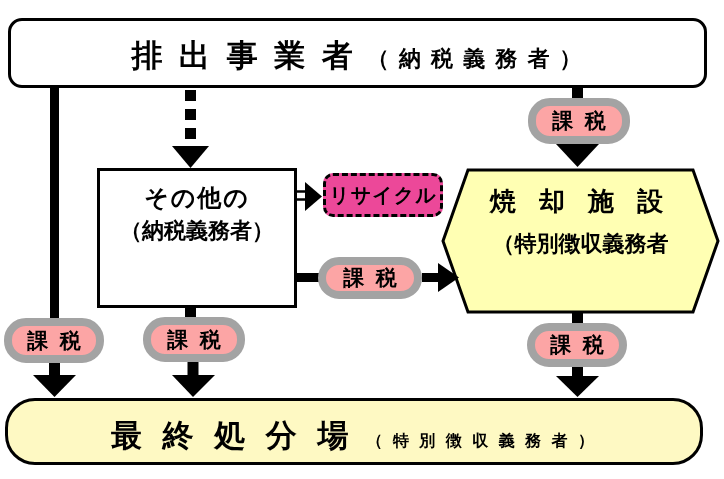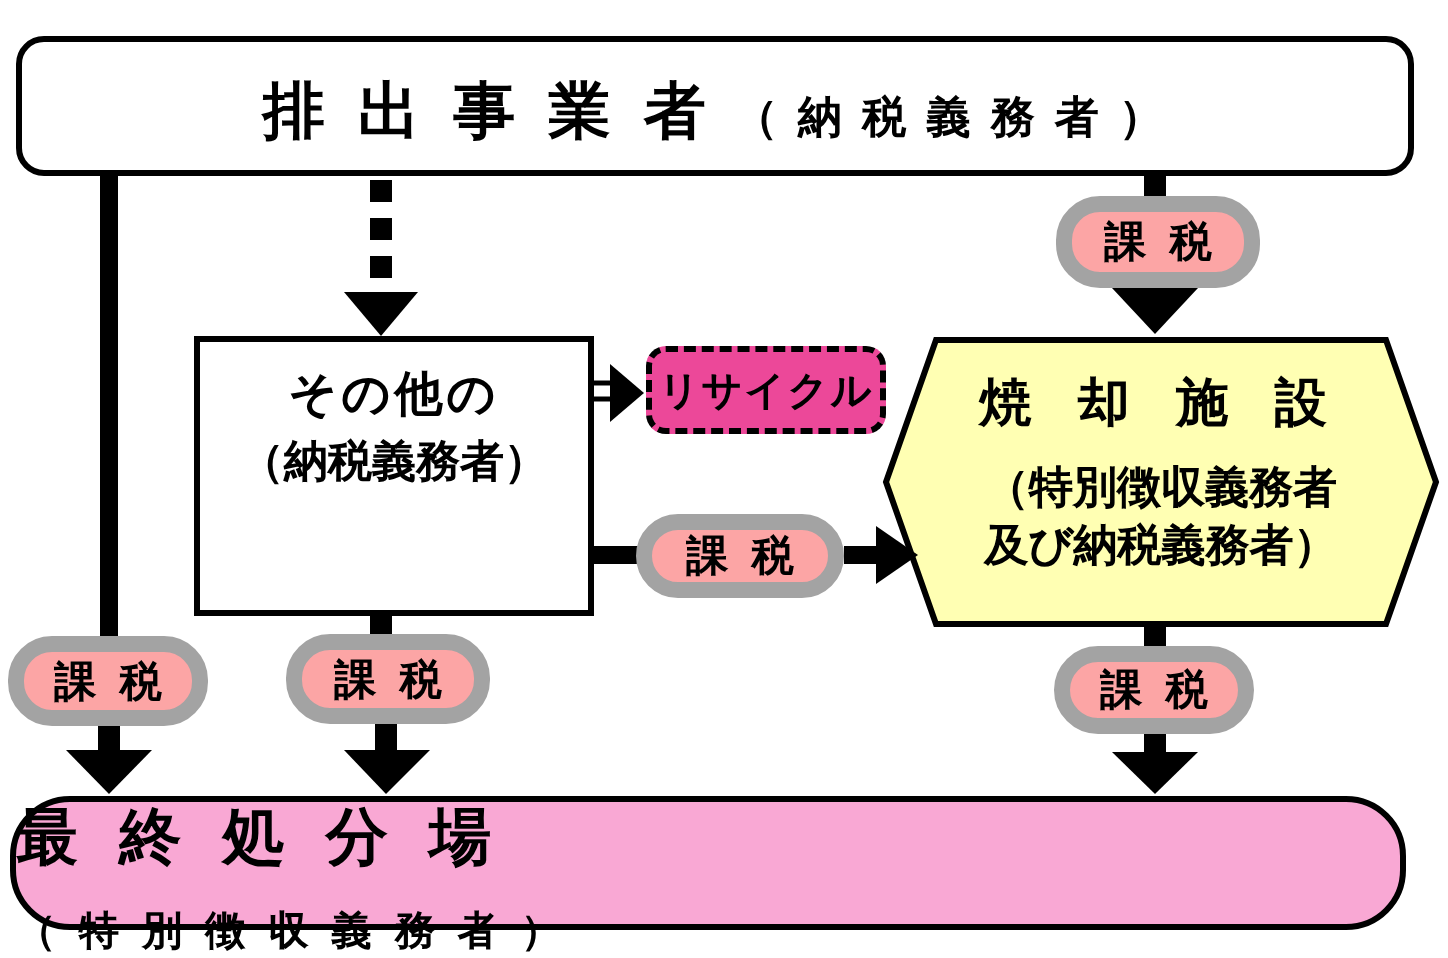--- a/index.html
+++ b/index.html
@@ -3,21 +3,21 @@
 <meta charset="utf-8">
 <style>
   html,body{margin:0;padding:0;background:#fff;}
   #canvas{
     position:relative;width:724px;height:479px;background:#fff;overflow:hidden;
     font-family:"Liberation Sans","DejaVu Sans",sans-serif;font-weight:bold;color:#000;
   }
   #wires{position:absolute;left:0;top:0;width:724px;height:479px;}
   .node{position:absolute;box-sizing:border-box;display:flex;align-items:center;justify-content:center;}
   .white-fill{background:#fff;}
-  .yellow-fill{background:#f9a8d4;flex-direction:column;}
+  .yellow-fill{background:#fef9c3;}
   .bordered{border:3px solid #000;}
 
   
   #emitter{left:8px;top:18px;width:699px;height:70px;border-radius:14px;gap:10px;align-items:baseline;padding-top:14px;}
   #emitter .main{font-size:31px;letter-spacing:4px;white-space:pre;}
   #emitter .sub{font-size:22px;letter-spacing:2px;white-space:pre;}
 
   
   #intermediate{left:97px;top:168px;width:200px;height:140px;flex-direction:column;justify-content:flex-start;padding-top:12px;}
   #intermediate .l1,#intermediate .l2{font-size:24px;line-height:30px;letter-spacing:2px;white-space:pre;}
@@ -28,21 +28,21 @@
   #recycle .lbl{font-size:20px;letter-spacing:1px;white-space:pre;}
 
   
   #incinerator-text{left:443px;top:170px;width:275px;height:142px;flex-direction:column;justify-content:flex-start;padding-top:14px;background:transparent;}
   #incinerator-text .main{font-size:26px;letter-spacing:8px;white-space:pre;}
   #incinerator-text .sub{font-size:22px;line-height:29px;margin-top:10px;text-align:center;white-space:pre;}
 
   
   #final{left:5px;top:398px;width:698px;height:67px;border-radius:30px;gap:12px;align-items:baseline;padding-top:14px;}
   #final .main{font-size:31px;letter-spacing:6px;white-space:pre;}
-  #final .sub{font-size:20px;letter-spacing:3px;white-space:pre;}
+  #final .sub{font-size:16px;letter-spacing:3px;white-space:pre;}
 
   
   .tax{position:absolute;box-sizing:border-box;background:#fca5a5;border:8px solid #a3a3a3;border-radius:22px;
        display:flex;align-items:center;justify-content:center;font-size:21px;white-space:pre;}
   #tax-top-right{left:528px;top:98px;width:102px;height:46px;}
   #tax-middle{left:318px;top:257px;width:104px;height:42px;}
   #tax-bottom-left{left:4px;top:318px;width:100px;height:45px;}
   #tax-bottom-mid{left:143px;top:317px;width:102px;height:45px;}
   #tax-bottom-right{left:527px;top:323px;width:100px;height:44px;}
 </style>
@@ -92,21 +92,21 @@
     <span class="l1">その他の</span>
     <span class="sub">（納税義務者）</span>
   </div>
 
   <div class="node" id="recycle">
     <span class="lbl">リサイクル</span>
   </div>
 
   <div class="node" id="incinerator-text">
     <span class="main">焼 却 施 設</span>
-    <span class="sub"><span>（特別徴収義務者</span><br><span>及び納税義務者）</span></span>
+    <span class="sub"><span>（特別徴収義務者</span><br></span>
   </div>
 
   <div class="tax" id="tax-top-right">課  税</div>
   <div class="tax" id="tax-middle">課  税</div>
   <div class="tax" id="tax-bottom-left">課  税</div>
   <div class="tax" id="tax-bottom-mid">課  税</div>
   <div class="tax" id="tax-bottom-right">課  税</div>
 
   <div class="node yellow-fill bordered" id="final">
     <span class="main">最 終 処 分 場</span>

